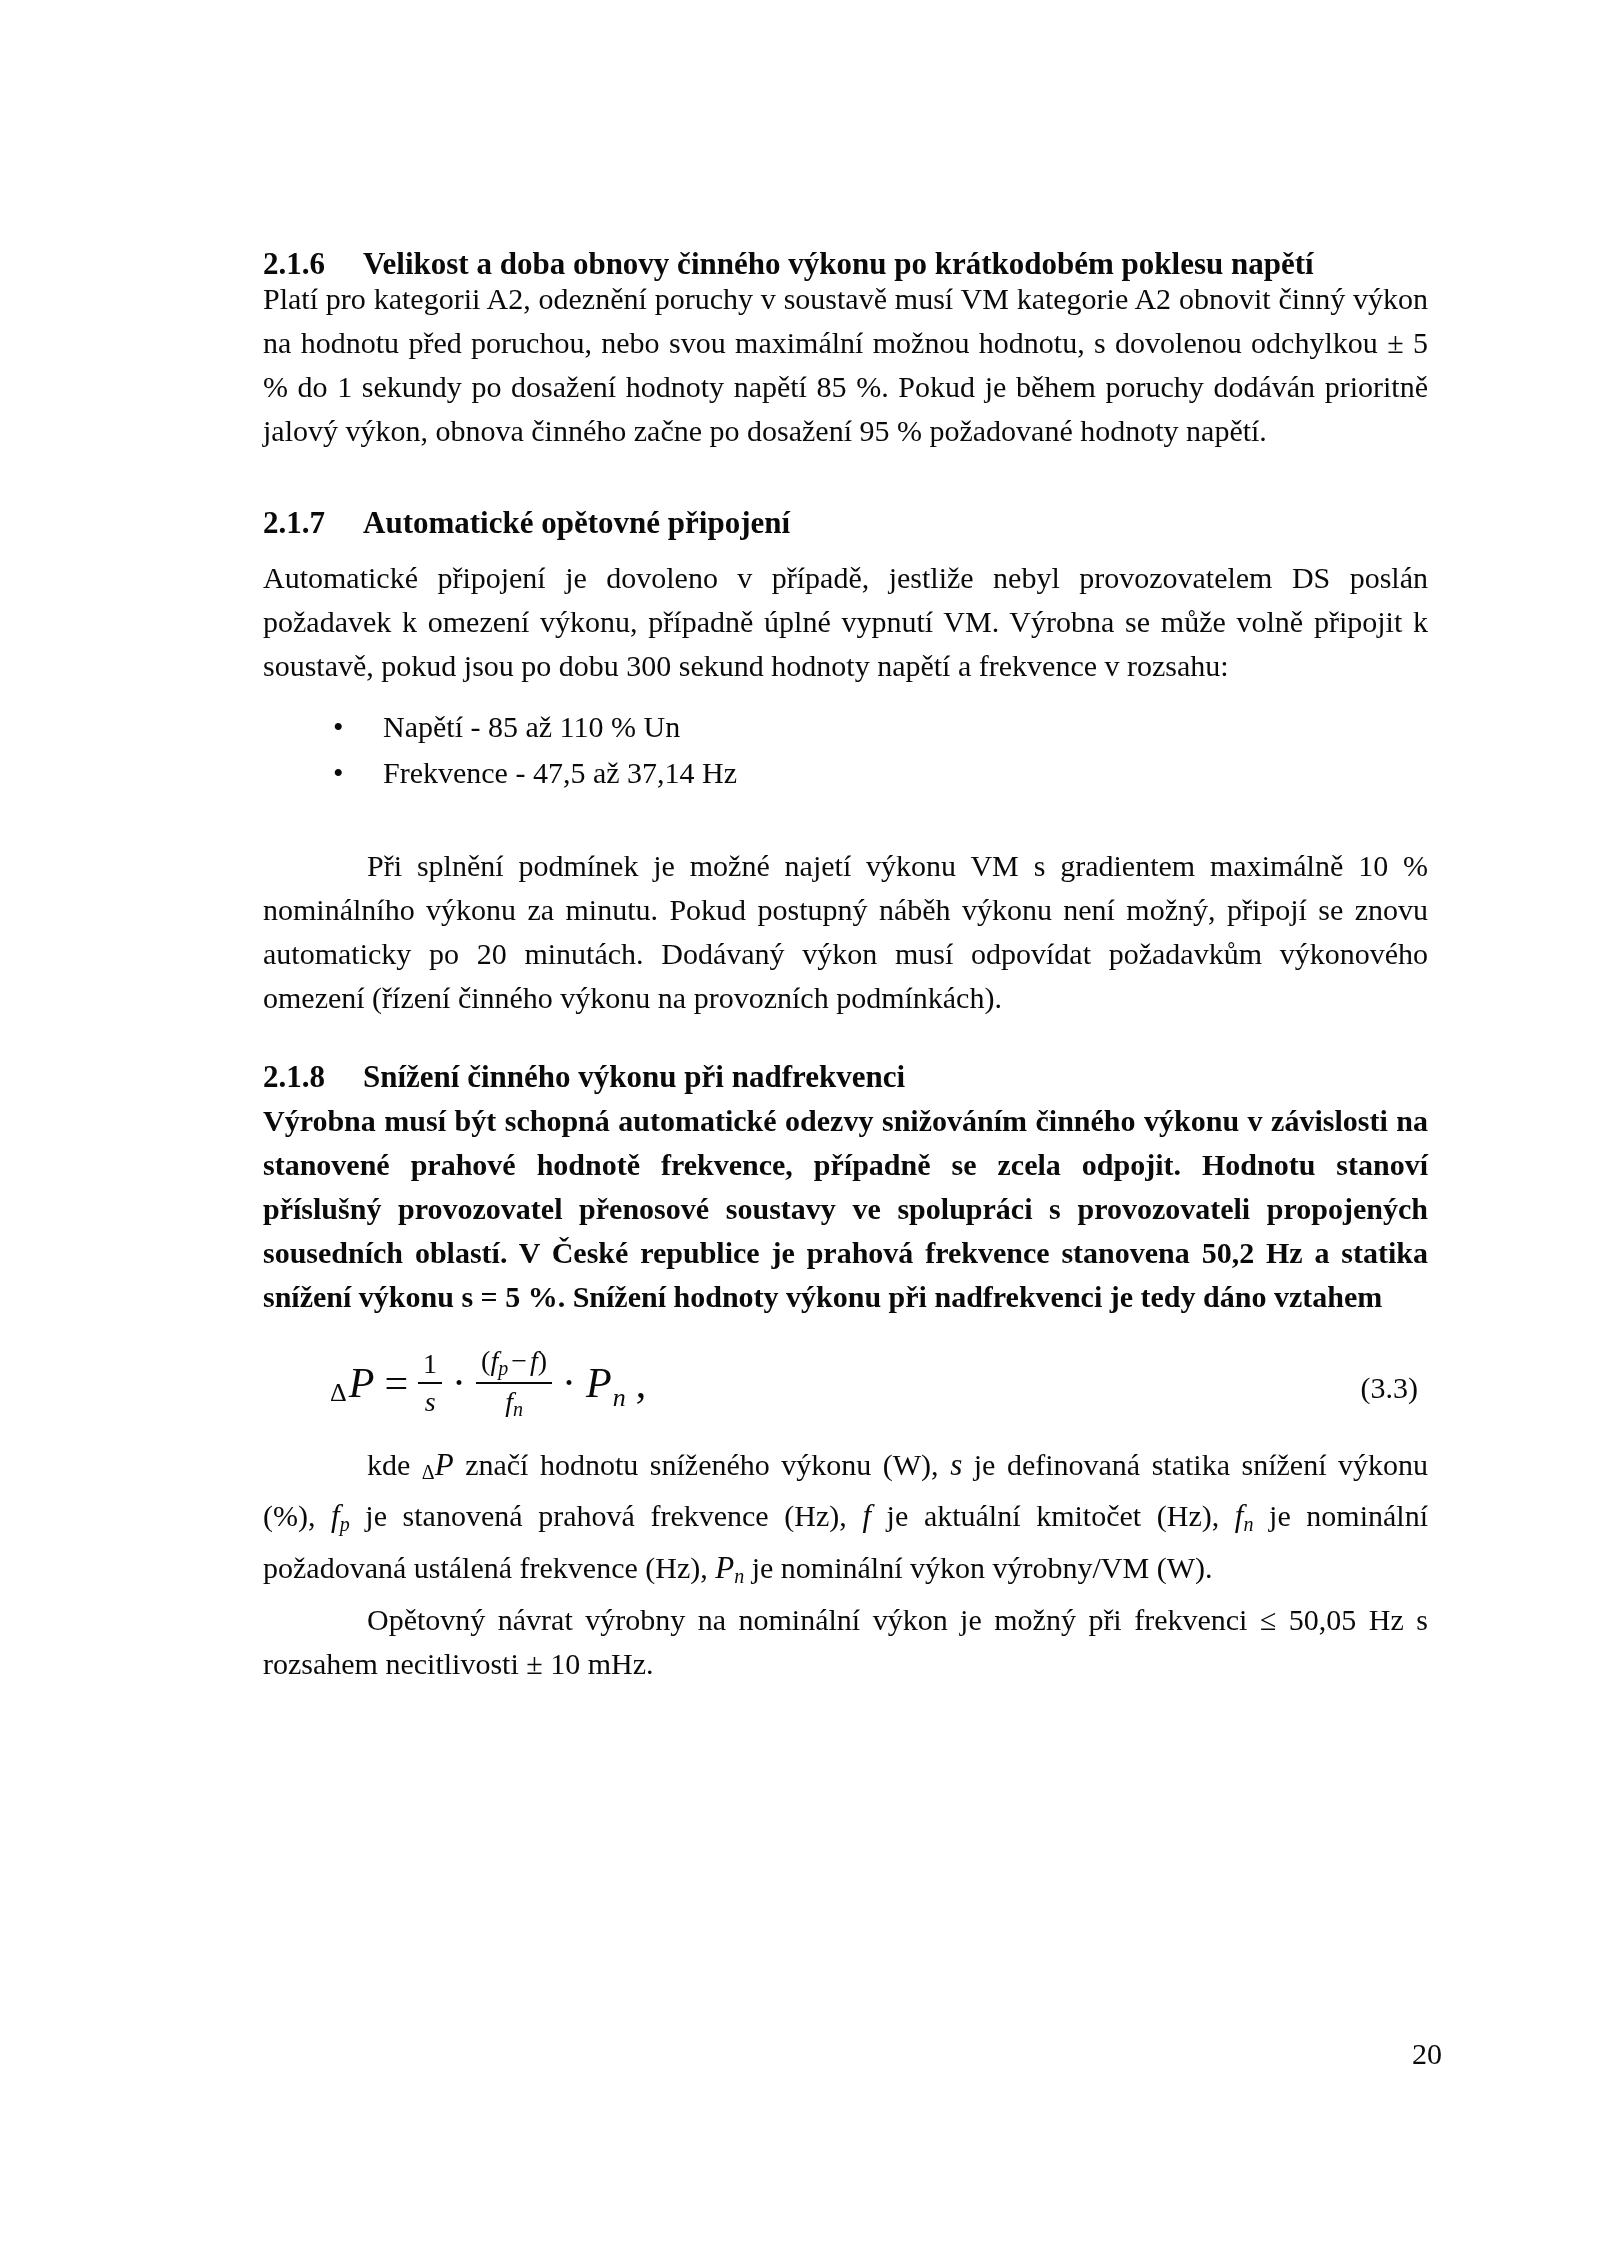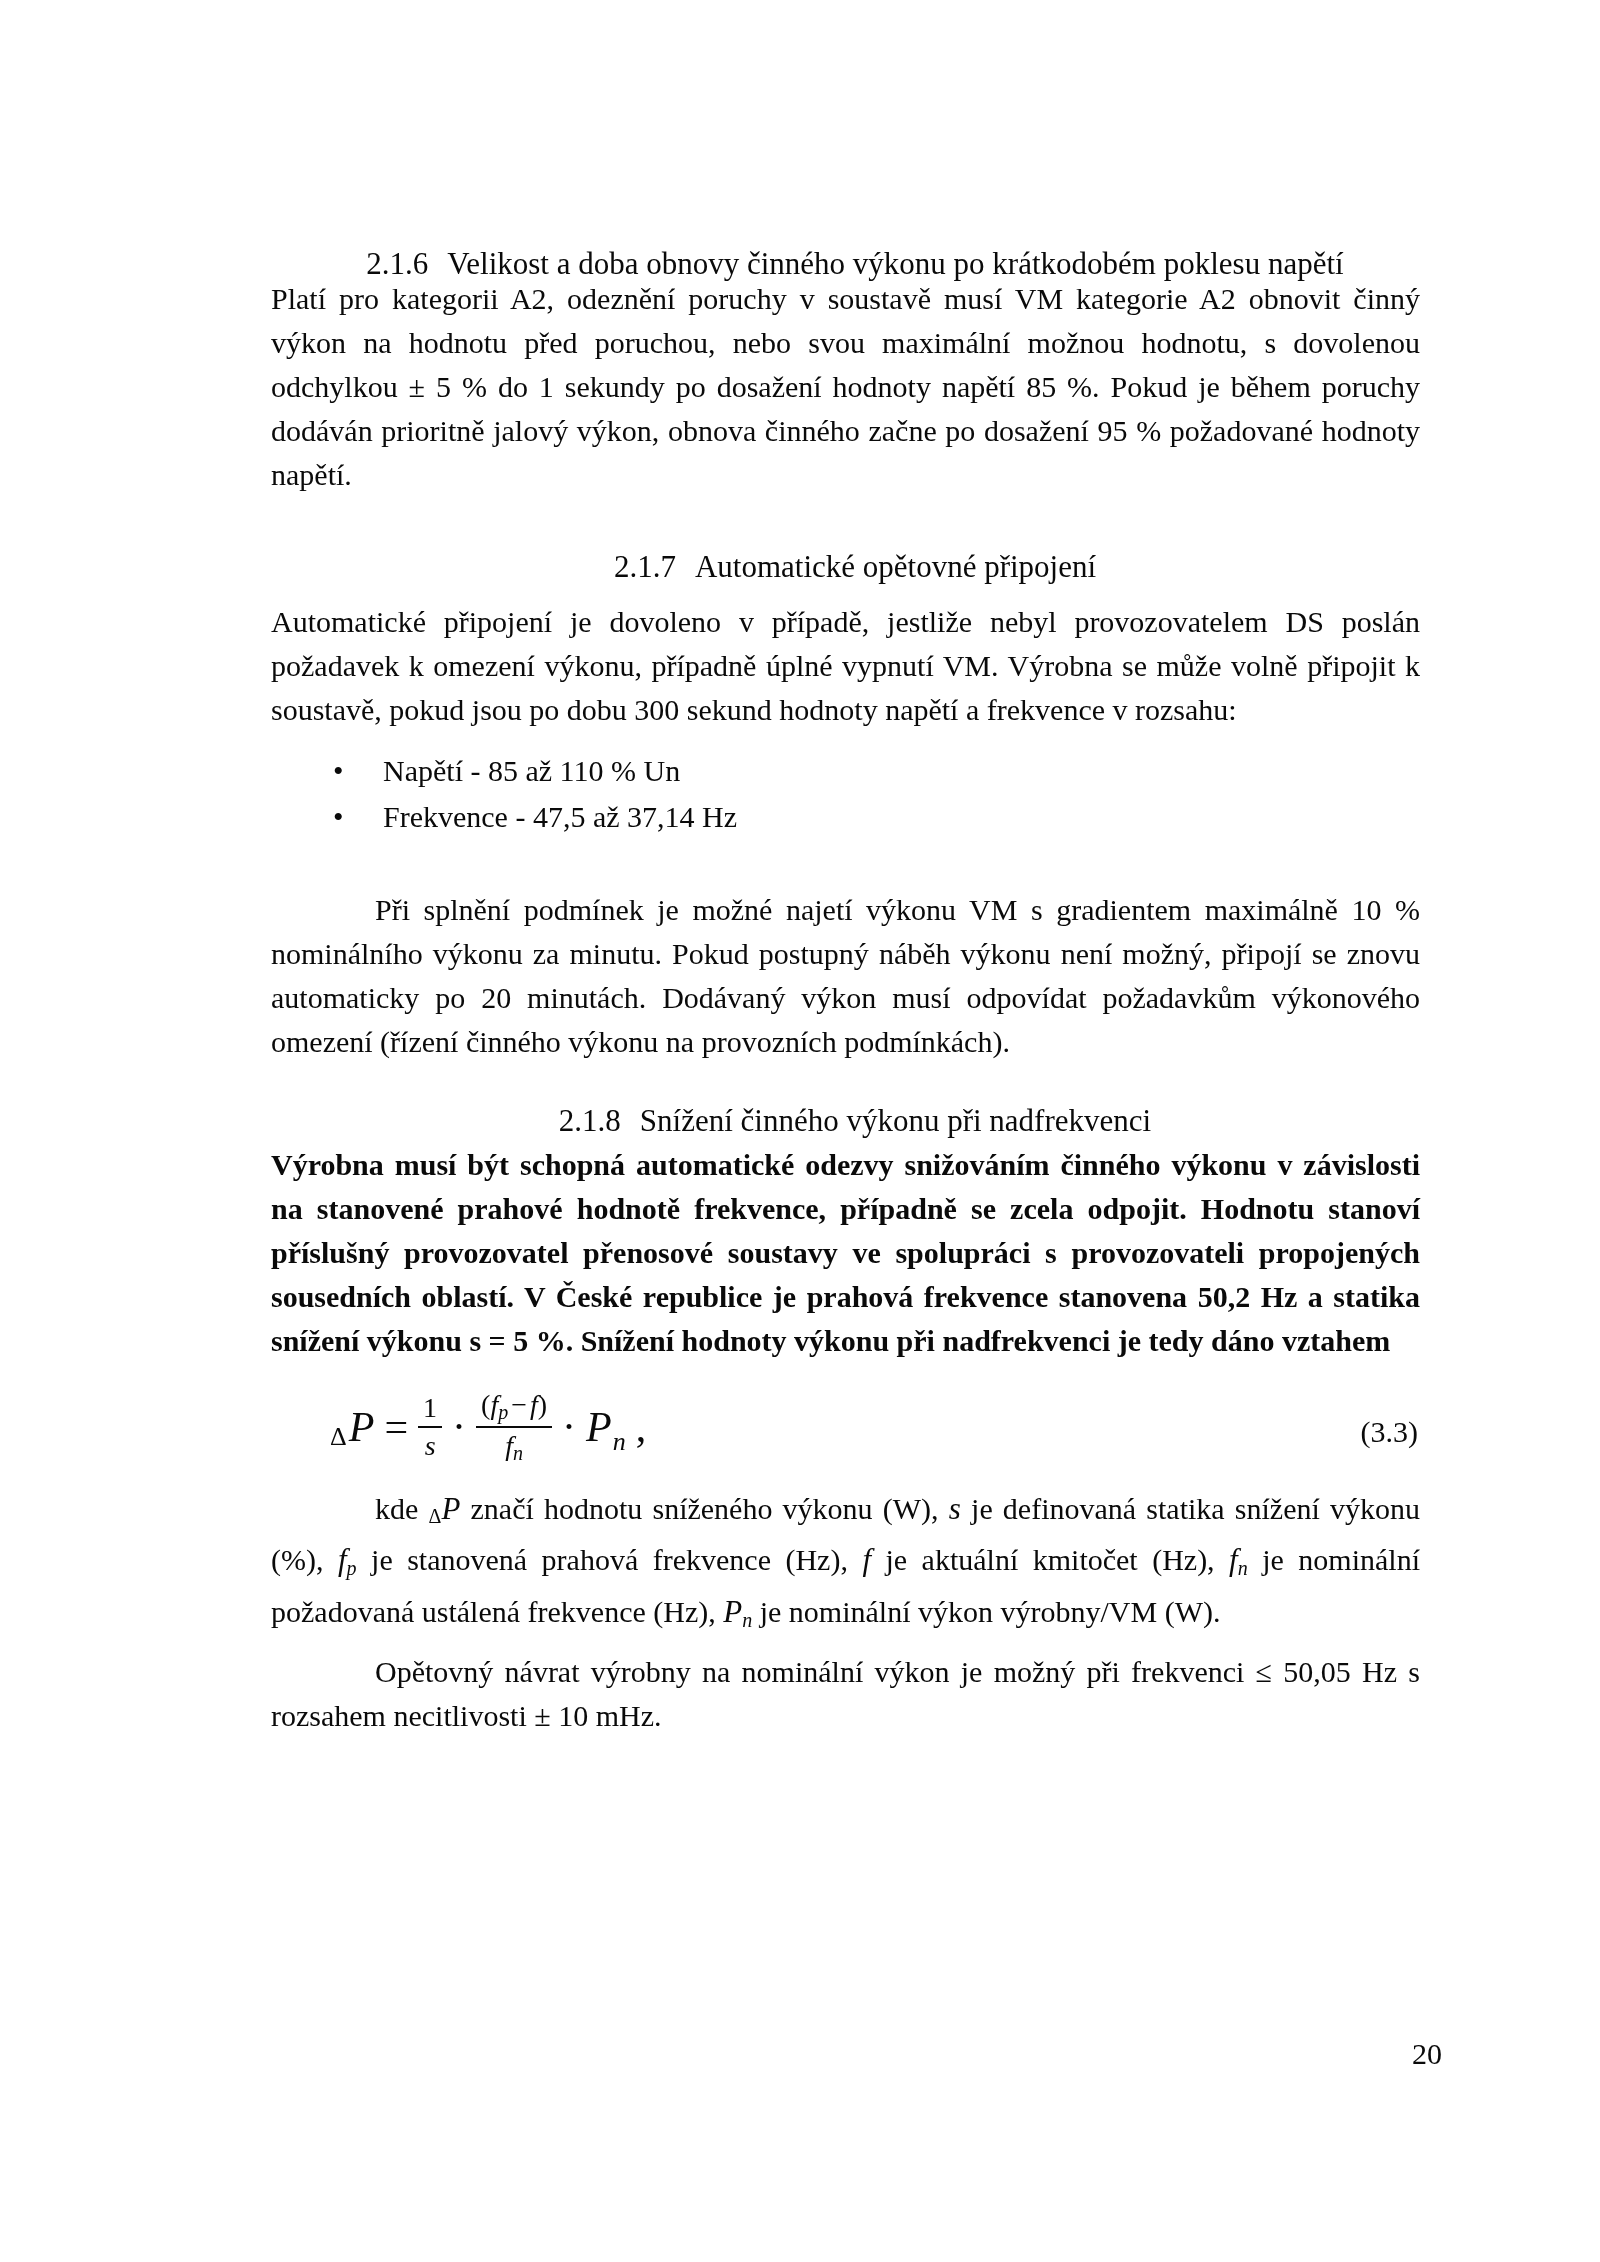--- a/index.html
+++ b/index.html
@@ -17,34 +17,34 @@
     overflow: hidden;
   }
   .content {
     position: absolute;
     left: 263px;
     top: 242px;
     width: 1165px;
   }
   h3.sec-heading {
     font-size: 31px;
-    font-weight: normal;
+    font-weight: bold;
     line-height: 44px;
     margin: 0;
     padding: 0;
-    text-align: center;
+    text-align: left;
   }
   .h-num {
     display: inline-block;
     min-width: 100px;
   }
   p.para {
     font-size: 30px;
     line-height: 44px;
-    margin: 8px;
+    margin: 0;
     padding: 0;
     text-align: justify;
   }
   p.p216 { margin-top: -9px; }
   h3.h217 { margin-top: 48px; }
   p.p217 { margin-top: 11px; }
   ul.bullet-list {
     list-style: none;
     margin: 16px;
     padding: 0 0 0 54px;

